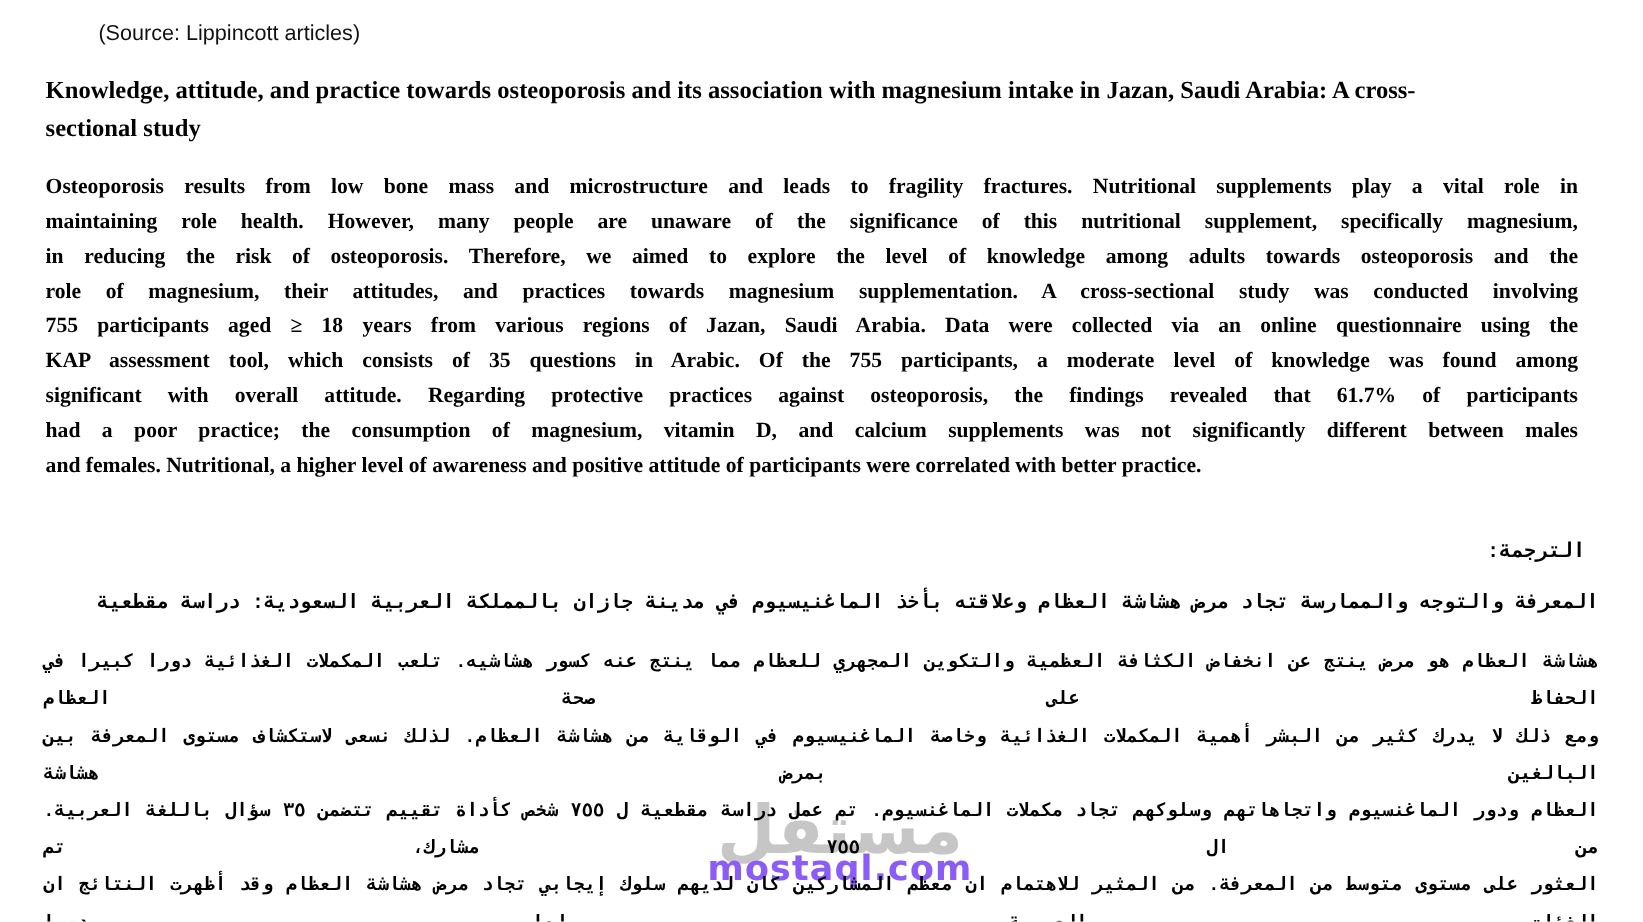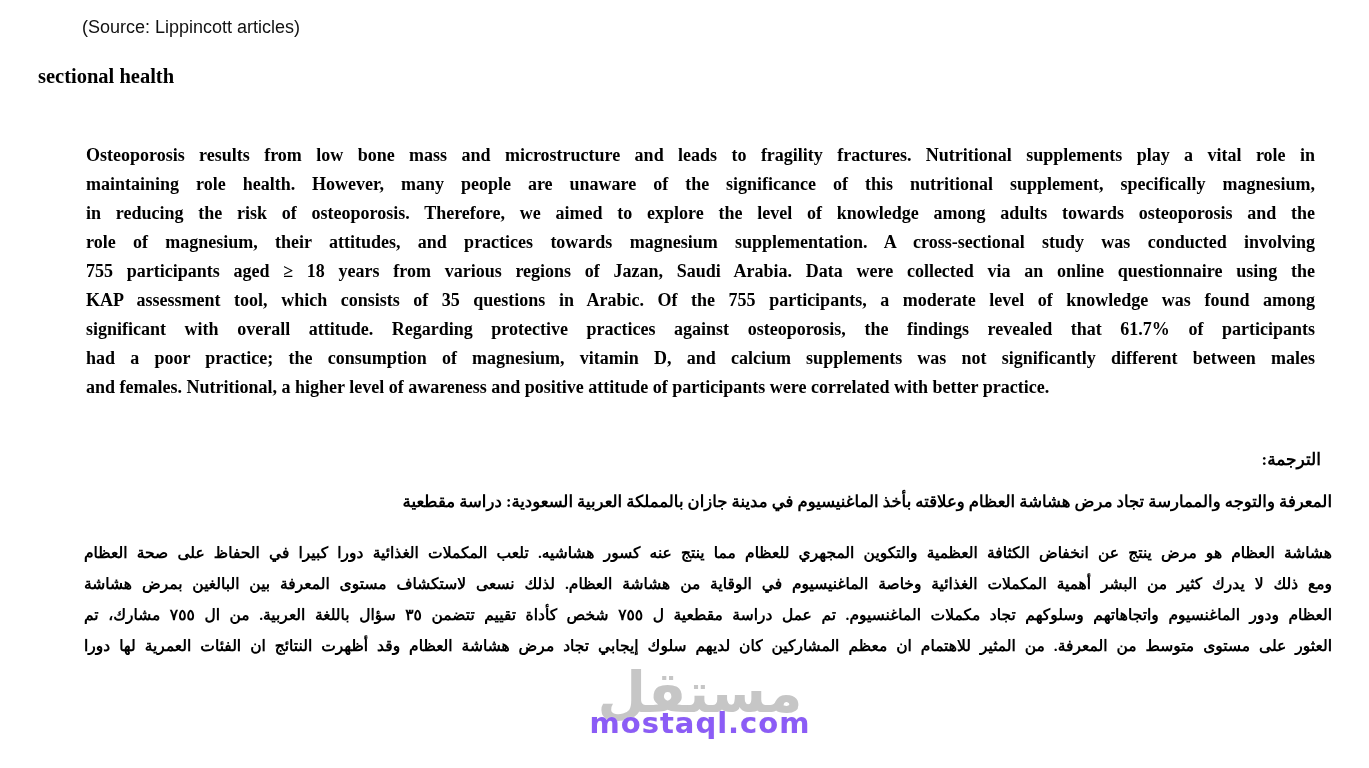--- a/index.html
+++ b/index.html
@@ -46,28 +46,27 @@
     left: 38px;
     width: 1277px;
     font-family: "Liberation Serif", "DejaVu Serif", serif;
     font-weight: bold;
     font-size: 18px;
     line-height: 29px;
   }
   .j-line {
     text-align: justify;
     text-align-last: justify;
-    margin-left: 48px;
   }
   .j-line.last-line {
     text-align-last: left;
   }
   .ar {
     direction: rtl;
-    font-family: Liberation Serif, serif;
+    font-family: Liberation Mono, monospace;
     font-weight: bold;
   }
   .ar-label {
     position: absolute;
     top: 449px;
     right: 48px;
     font-size: 17px;
     white-space: nowrap;
   }
   .ar-title {
@@ -118,21 +117,22 @@
 <div class="watermark">
   <div class="wm-logo">مستقل</div>
   <div class="wm-domain">mostaql.com</div>
 </div>
 
 <div class="content">
 
   <div class="src-line" lang="en">(Source: Lippincott articles)</div>
 
   <div class="title-block" lang="en">
-    <div class="title-line">sectional health</div>
+    <div class="title-line">Knowledge, attitude, and practice towards osteoporosis and its association with magnesium intake in Jazan, Saudi Arabia: A cross-</div>
+    <div class="title-line">sectional study</div>
   </div>
 
   <div class="abstract" lang="en">
     <div class="j-line">Osteoporosis results from low bone mass and microstructure and leads to fragility fractures. Nutritional supplements play a vital role in</div>
     <div class="j-line">maintaining role health. However, many people are unaware of the significance of this nutritional supplement, specifically magnesium,</div>
     <div class="j-line">in reducing the risk of osteoporosis. Therefore, we aimed to explore the level of knowledge among adults towards osteoporosis and the</div>
     <div class="j-line">role of magnesium, their attitudes, and practices towards magnesium supplementation. A cross-sectional study was conducted involving</div>
     <div class="j-line">755 participants aged ≥ 18 years from various regions of Jazan, Saudi Arabia. Data were collected via an online questionnaire using the</div>
     <div class="j-line">KAP assessment tool, which consists of 35 questions in Arabic. Of the 755 participants, a moderate level of knowledge was found among</div>
     <div class="j-line">significant with overall attitude. Regarding protective practices against osteoporosis, the findings revealed that 61.7% of participants</div>

